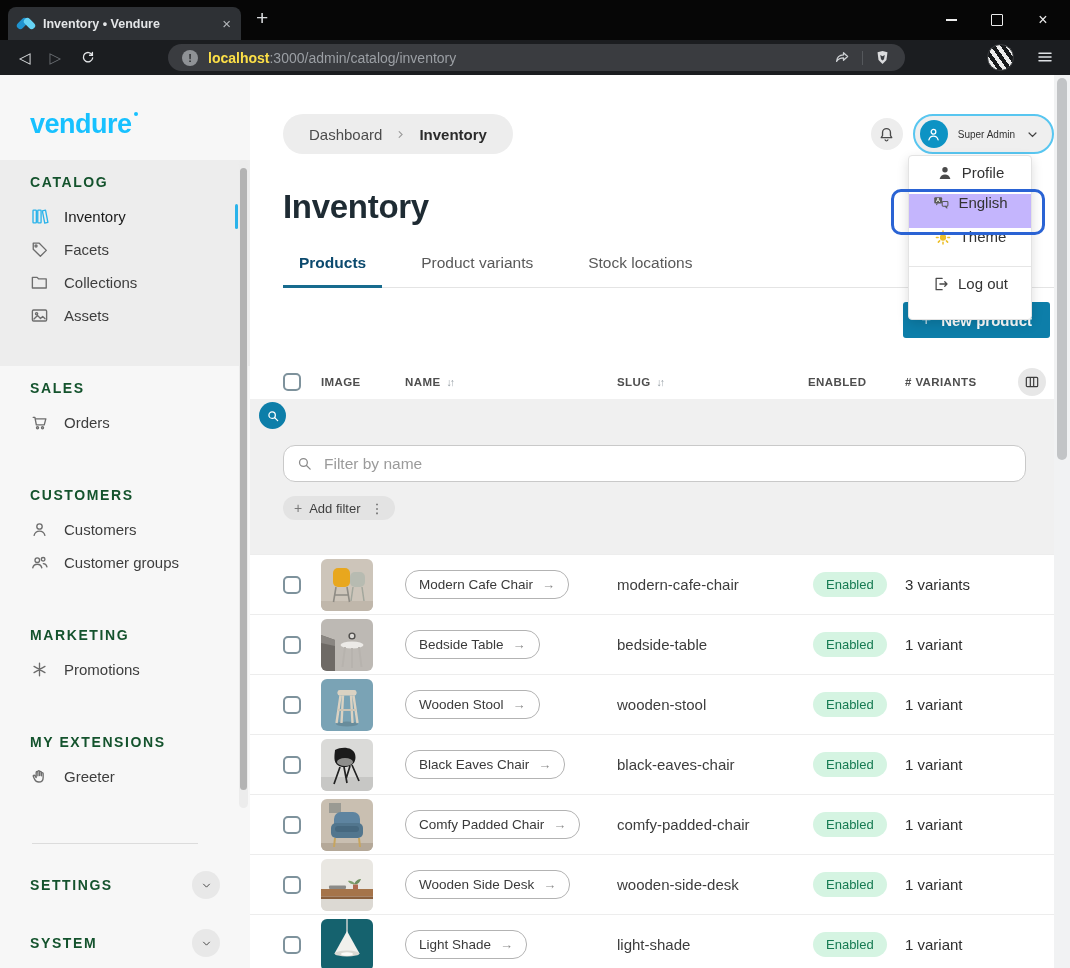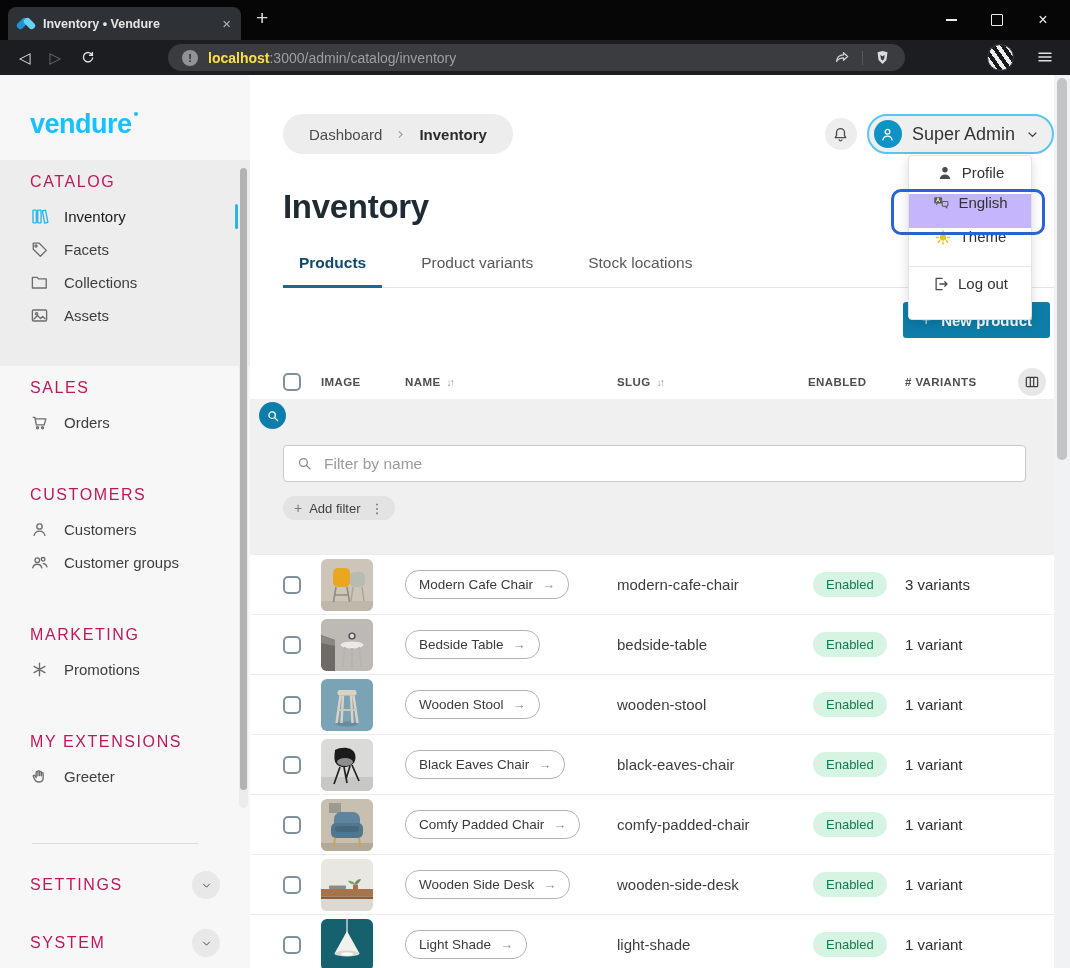--- a/index.html
+++ b/index.html
@@ -38,21 +38,21 @@
   
   .app{display:flex;height:922px;background:#fff}
 
   
   .sidebar{width:250px;flex:none;background:#f7f7f7;position:relative;overflow:hidden}
   .logo{padding:33px 0 0 30px;color:#17C1FF;font-size:27px;font-weight:700;letter-spacing:-.5px;line-height:32px}
   .logo-dot{display:inline-block;width:4px;height:4px;background:#17C1FF;border-radius:50%;margin-left:2px;vertical-align:17px}
   .nav{margin-top:20px}
   .nav-group{padding:10px 0 34px}
   .nav-group.active{background:#ededed}
-  .nav-header{font-size:16px;letter-spacing:1.6px;color:#be185d;font-weight:400;height:24px;line-height:24px;padding-left:30px;margin-bottom:6px}
+  .nav-header{font-size:14px;letter-spacing:1.6px;color:#14532d;font-weight:700;height:24px;line-height:24px;padding-left:30px;margin-bottom:6px}
   .nav-item{height:33px;display:flex;align-items:center;gap:14px;padding-left:30px;position:relative;font-size:15px;color:#3e3e3e;cursor:pointer}
   .nav-item .nico{width:20px;height:20px;color:#6d6d6d;display:flex;flex:none}
   .nav-item.active{color:#1b1b1b;font-weight:500}
   .nav-item.active .nico{color:#2bb3ea}
   .nav-item.active::after{content:"";position:absolute;right:12px;top:4px;bottom:4px;width:3px;border-radius:2px;background:#2bb3ea}
   .sb-divider{height:1px;background:#dcdcdc;margin:16px 52px 0 32px}
   .collapsed-row{display:flex;align-items:center;justify-content:space-between;height:34px;padding:0 30px;margin-top:24px}
   .collapsed-row .nav-header{padding:0;margin:0;height:auto}
   .chev-btn{width:28px;height:28px;border-radius:50%;background:#e8e8e8;display:flex;align-items:center;justify-content:center;color:#3c3c3c}
   .sb-scroll{position:absolute;top:85px;right:2px;width:9px;height:648px;background:#ececec;border-radius:5px}
@@ -62,21 +62,21 @@
   .main{flex:1;position:relative;background:#fff}
   .crumb-row{display:flex;align-items:center;margin:38px 16px 0 33px;height:42px}
   .breadcrumb{display:inline-flex;align-items:center;background:#ededed;border-radius:20px;height:40px;padding:0 26px;gap:12px}
   .crumb-a{font-size:15px;color:#4c4c4c}
   .crumb-sep{display:flex;color:#9a9a9a}
   .crumb-b{font-size:15px;color:#2b2b2b;font-weight:700}
   .crumb-spacer{flex:1}
   .bell-btn{width:32px;height:32px;border-radius:50%;background:#ededed;display:flex;align-items:center;justify-content:center;color:#4a4a4a;margin-right:10px}
   .user-pill{display:flex;align-items:center;height:36px;border:2px solid #58c6f0;background:#efefef;border-radius:21px;padding:0 12px 0 5px;gap:10px;box-sizing:content-box}
   .user-avatar{width:28px;height:28px;border-radius:50%;background:#0d93c4;display:flex;align-items:center;justify-content:center;color:#fff}
-  .user-name{font-size:18px;color:#333}
+  .user-name{font-size:10px;color:#333}
   .user-chev{display:flex;color:#444}
 
   .page-title{margin:32px 0 0 33px;font-size:33px;line-height:40px;font-weight:700;color:#1e2b33;letter-spacing:-.3px}
 
   .tabs{display:flex;margin:27px 16px 0 33px;border-bottom:1px solid #e4e4e4;height:34px;box-sizing:border-box}
   .tab{padding:0 16px;margin-right:23px;font-size:15.5px;color:#595959;display:flex;align-items:flex-start;position:relative;cursor:pointer}
   .tab.active{color:#0c4a6e;font-weight:700}
   .tab.active::after{content:"";position:absolute;left:0;right:0;bottom:-1px;height:3px;background:#176b8e}
 
   .actions{height:77px;display:flex;justify-content:flex-end;align-items:flex-start;padding:14px 20px 0 0;box-sizing:border-box}
@@ -84,21 +84,21 @@
   .np-plus{font-weight:400;font-size:17px;color:rgba(255,255,255,.75)}
 
   .grid7{display:grid;grid-template-columns:38px 84px 212px 191px 97px 105px 1fr;align-items:center;padding-left:33px}
   .thead{height:34px}
   .th{font-size:11.5px;font-weight:700;color:#4e4e4e;letter-spacing:.4px;display:flex;align-items:center;gap:6px}
   .sort{font-size:10.5px;color:#9aa2a8;letter-spacing:-2px;font-weight:400}
   .col-btn{width:28px;height:28px;border-radius:50%;background:#e7e7e7;display:flex;align-items:center;justify-content:center;color:#3d3d3d;margin-left:8px}
 
   .filter-panel{background:#f0f0f0;height:155px;position:relative;padding:46px 0 0 33px;box-sizing:border-box}
   .search-fab{position:absolute;left:9px;top:3px;width:27px;height:27px;border-radius:50%;background:#0d7ea9;display:flex;align-items:center;justify-content:center;color:#fff}
-  .filter-input{width:743px;height:37px;border:1px solid #c9c9c9;border-radius:4px;background:#fff;display:flex;align-items:center;gap:9px;padding:0 12px;box-sizing:border-box;color:#8a8a8a}
+  .filter-input{width:743px;height:37px;border:1px solid #c9c9c9;border-radius:12px;background:#fff;display:flex;align-items:center;gap:9px;padding:0 12px;box-sizing:border-box;color:#8a8a8a}
   .filter-input input{border:none;outline:none;flex:1;font-size:15.5px;color:#333;font-family:inherit;background:transparent}
   .filter-input input::placeholder{color:#9b9b9b}
   .add-filter{margin-top:14px;display:inline-flex;align-items:center;height:24px;background:#e3e3e3;border-radius:12px;padding:0 11px;font-size:13px;color:#3f3f3f;gap:7px}
   .af-plus{color:#787878;font-size:14px}
   .af-kebab{color:#555;font-size:13px;margin-left:3px;letter-spacing:0}
 
   .trow{height:59px;border-top:1px solid #ededed;background:#fff}
   .cb{width:18px;height:18px;border:2px solid #7e929c;border-radius:5px;background:#fff;box-sizing:border-box}
   .thumb{width:52px;height:52px;border-radius:6px;overflow:hidden;display:block}
   .name-pill{display:inline-flex;align-items:center;height:27px;border:1px solid #b3b3b3;border-radius:14px;padding:0 13px;gap:9px;font-size:13.5px;color:#3a3a3a;background:#fff;white-space:nowrap}

